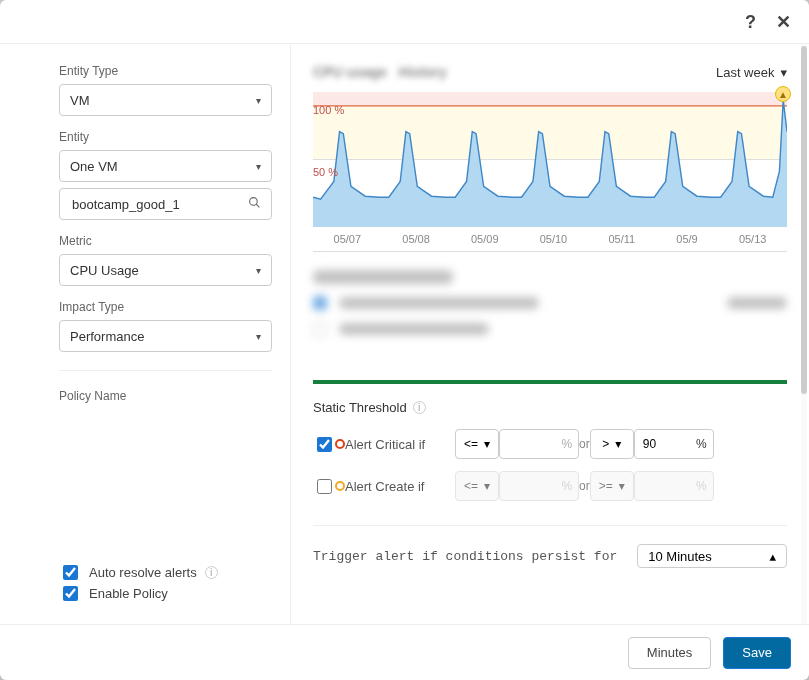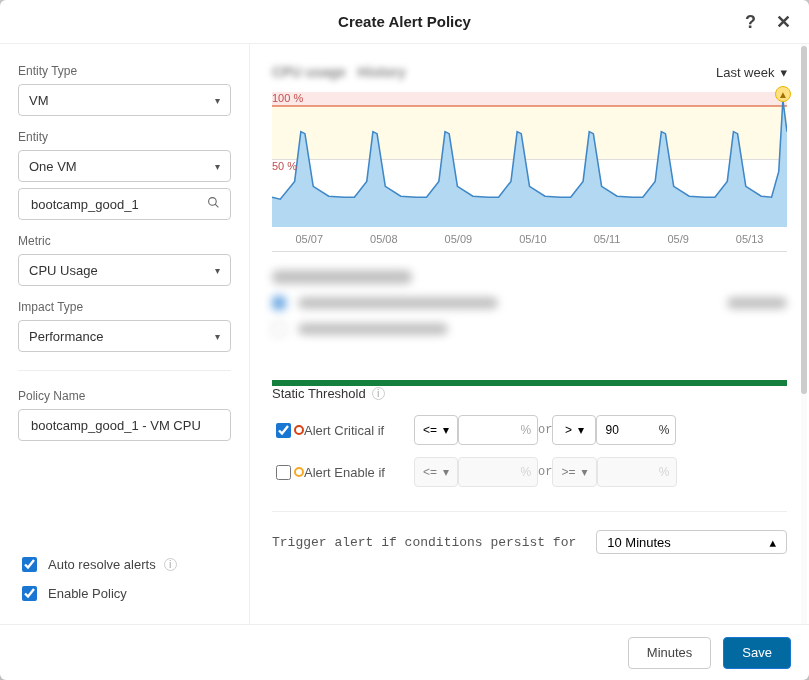--- a/index.html
+++ b/index.html
@@ -12,21 +12,21 @@
   .modal-header {
     height: 44px; display: flex; align-items: center; justify-content: center;
     border-bottom: 1px solid #eee; position: relative; flex-shrink: 0;
   }
   .modal-title { font-size: 15px; font-weight: 600; color: #222; }
   .header-ctrl {
     position: absolute; top: 0; right: 0; height: 44px; display: flex; align-items: center;
     gap: 12px; padding-right: 14px;
   }
   .header-ctrl span { font-size: 18px; color: #444; cursor: pointer; padding: 4px; font-weight: 600; }
-  .modal-body { flex: 1; display: flex; overflow: hidden; }
+  .modal-body { flex: 1; display: flex; overflow: hidden; margin-left: 41px; }
   .sidebar {
     width: 250px; padding: 20px 18px; border-right: 1px solid #eee;
     display: flex; flex-direction: column; gap: 14px; overflow-y: auto;
   }
   .field-group { display: flex; flex-direction: column; gap: 6px; }
   .label { font-size: 12px; color: #666; }
   .opt { font-size: 11px; color: #999; }
   .label-row { display: flex; justify-content: space-between; align-items: baseline; }
   .select, .input {
     width: 100%; height: 32px; border: 1px solid #ccc; border-radius: 4px;
@@ -34,37 +34,37 @@
     display: flex; align-items: center; justify-content: space-between;
     cursor: pointer;
   }
   .select .chev { font-size: 10px; color: #555; }
   .input input {
     border: none; outline: none; width: 100%; font-size: 13px; color: #333;
     background: transparent;
   }
   .search-icon { font-size: 14px; color: #666; }
   .divider { border: none; border-top: 1px solid #eee; margin: 4px 0; }
-  .checks { display: flex; flex-direction: column; gap: 8px; margin-top: auto; padding-top: 8px; }
+  .checks { display: flex; flex-direction: column; margin-top: auto; padding-top: 8px; }
   .check { display: flex; align-items: center; gap: 8px; font-size: 13px; color: #444; }
   .check input[type=checkbox] { width: 15px; height: 15px; accent-color: #1976d2; }
   .info-icon { font-size: 11px; color: #aaa; border: 1px solid #ccc; border-radius: 50%;
                width: 13px; height: 13px; display: inline-flex; align-items: center;
                justify-content: center; line-height: 1; }
 
   .main { flex: 1; display: flex; flex-direction: column; overflow: hidden; position: relative; }
   .scroll-ind { position: absolute; right: 2px; top: 0; width: 6px; height: 100%; background: #fafafa; }
   .scroll-thumb { width: 6px; background: #ccc; border-radius: 3px; height: 60%; position: absolute; top: 2px; }
   .main-inner { flex: 1; padding: 14px 22px 14px 22px; overflow-y: auto; }
   .chart-head { display: flex; justify-content: space-between; align-items: center; height: 28px; margin-bottom: 6px; }
   .blur-text { filter: blur(3px); color: #888; font-size: 14px; font-weight: 600; }
   .timerange { font-size: 13px; color: #333; display: flex; align-items: center; gap: 6px; cursor: pointer; }
   .chart-wrap { position: relative; height: 160px; border-bottom: 1px solid #ddd; }
   .chart-yaxis {
-    position: absolute; left: 0; top: 0; bottom: 24px; width: 40px;
+    position: absolute; left: 0; top: 12px; bottom: 24px; width: 40px;
     display: flex; flex-direction: column; justify-content: space-between;
     font-size: 11px; color: #c0504d;
   }
   .chart-plot {
     position: absolute; left: 0; right: 0; top: 0; bottom: 24px;
   }
   .warn-badge {
     position: absolute; right: -4px; top: -6px; width: 16px; height: 16px;
     border-radius: 50%; background: #ffe082; border: 1px solid #e6b800;
     display: flex; align-items: center; justify-content: center; font-size: 10px;
@@ -74,21 +74,21 @@
     position: absolute; left: 0; right: 0; bottom: 0; height: 24px;
     display: flex; justify-content: space-around; align-items: center;
     font-size: 11px; color: #888;
   }
   .midsection { margin-top: 18px; }
   .blur-block { filter: blur(4px); opacity: 0.6; height: 80px; display: flex; flex-direction: column; gap: 12px; }
   .blur-row { display: flex; align-items: center; gap: 12px; }
   .blur-badge { width: 14px; height: 14px; background: #1976d2; border-radius: 3px; }
   .blur-line { height: 12px; background: #999; border-radius: 6px; width: 200px; }
   .blur-line.sm { width: 150px; }
-  .threshold-section { margin-top: 30px; border-top: 6px solid #15803d; }
+  .threshold-section { margin-top: 30px; border-top: 4px solid #15803d; padding-top: 16px; }
   .sect-title { font-size: 13px; color: #333; margin-bottom: 14px; display: flex; align-items: center; gap: 6px; }
   .thresh-row {
     display: flex; align-items: center; margin-bottom: 12px; font-size: 13px;
   }
   .thresh-row input[type=checkbox] { width: 15px; height: 15px; accent-color: #1976d2; }
   .level-dot { width: 10px; height: 10px; border-radius: 50%; border: 2px solid; }
   .dot-crit { border-color: #d84315; }
   .dot-warn { border-color: #f9a825; }
   .thresh-label { width: 110px; color: #555; }
   .op-sel {
@@ -96,21 +96,21 @@
     padding: 0 8px; font-size: 12px; display: flex; align-items: center; gap: 6px;
     cursor: pointer; min-width: 44px; justify-content: center;
   }
   .val-inp {
     height: 30px; border: 1px solid #ccc; border-radius: 4px; background: #fff;
     width: 80px; padding: 0 6px; font-size: 12px; display: flex; align-items: center;
     justify-content: flex-end; color: #aaa;
   }
   .val-inp.active { color: #333; }
   .val-inp input { border: none; outline: none; width: 100%; text-align: left; font-size: 12px; background: transparent; }
-  .or-txt { color: #888; font-size: 12px; font-family: Liberation Mono, monospace; }
+  .or-txt { color: #888; font-size: 12px; }
   .disabled { opacity: 0.5; background: #f5f5f5 !important; cursor: default; }
   .persist-row {
     margin-top: 24px; display: flex; align-items: center; gap: 20px;
     border-top: 1px solid #eee; padding-top: 18px; padding-bottom: 6px;
   }
   .persist-label { font-size: 13px; color: #555; font-family: Liberation Mono, monospace; }
   .persist-sel {
     flex: 1; max-width: 200px; height: 24px; border: 1px solid #ccc; border-radius: 4px;
     padding: 0 10px; font-size: 13px; display: flex; align-items: center;
     justify-content: space-between; cursor: pointer;
@@ -125,21 +125,20 @@
   }
   .btn-sec { background: #fff; border: 1px solid #ccc; color: #444; }
   .btn-pri { background: #0369a1; border: 1px solid #1976d2; color: #fff; }
 </style>
 </head>
 <body>
 
 <div class="modal">
 
   <div class="modal-header">
-    <div class="modal-title">Create Alert Policy</div>
     <div class="header-ctrl">
       <span>?</span>
       <span>✕</span>
     </div>
   </div>
 
   <div class="modal-body">
 
     <div class="sidebar">
 
@@ -181,23 +180,20 @@
         <div class="select">
           <span>Performance</span>
           <span class="chev">▾</span>
         </div>
       </div>
 
       <hr class="divider">
 
       <div class="field-group">
         <div class="label">Policy Name</div>
-        <div class="input">
-          <input type="text" value="bootcamp_good_1 - VM CPU" style="">
-        </div>
       </div>
 
 
       <div class="checks">
         <label class="check">
           <input type="checkbox" checked="" style="">
           <span>Auto resolve alerts</span>
           <span class="info-icon">i</span>
         </label>
         <label class="check">
@@ -304,21 +300,21 @@
             </div>
             <div class="val-inp active">
               <input type="text" value="90" style="">
                 <span>%</span>
             </div>
           </div>
 
           <div class="thresh-row">
             <input type="checkbox" style="">
             <span class="level-dot dot-warn"></span>
-            <span class="thresh-label">Alert Enable if</span>
+            <span class="thresh-label">Alert Create if</span>
             <div class="op-sel disabled">
               <span>&lt;=</span>
                 <span class="chev">▾</span>
             </div>
             <div class="val-inp disabled">
               <input type="text" disabled="" style="">
                 <span>%</span>
             </div>
             <span class="or-txt">or</span>
             <div class="op-sel disabled">

